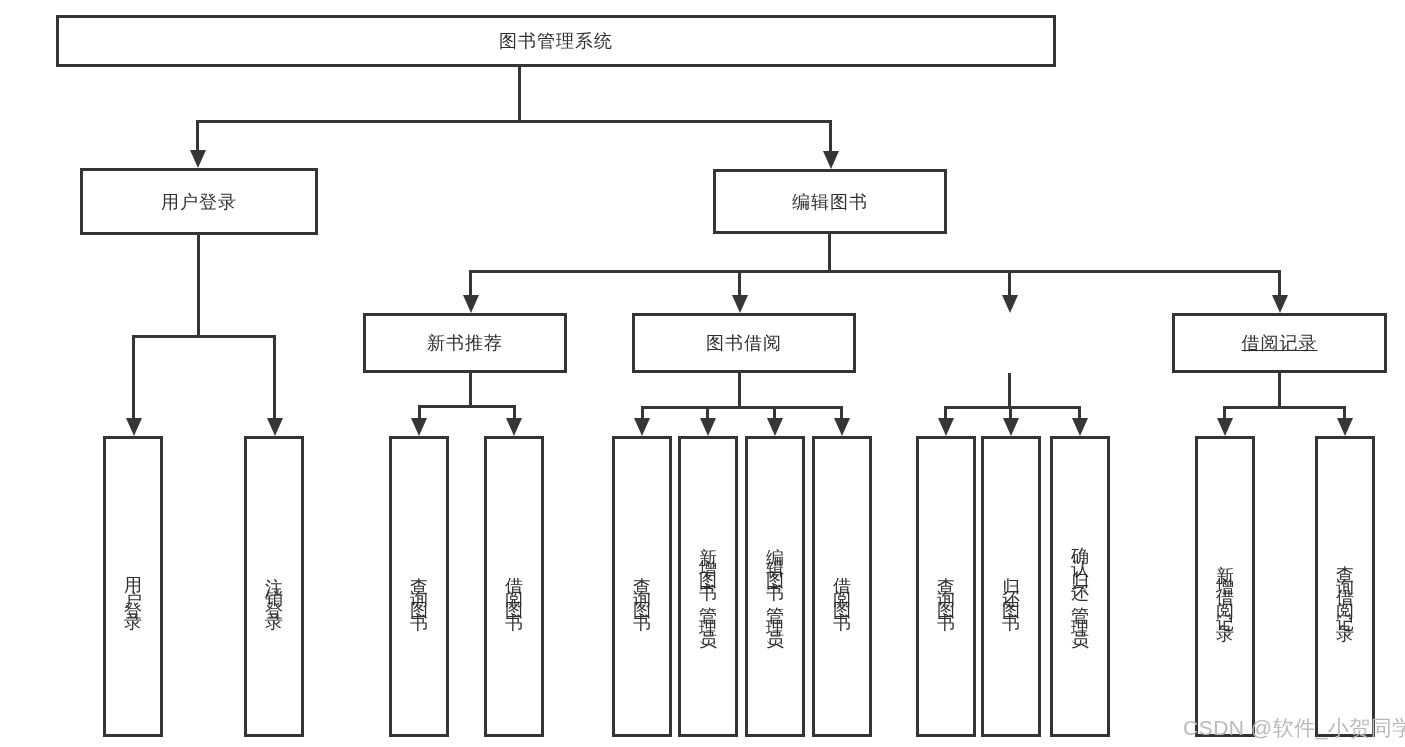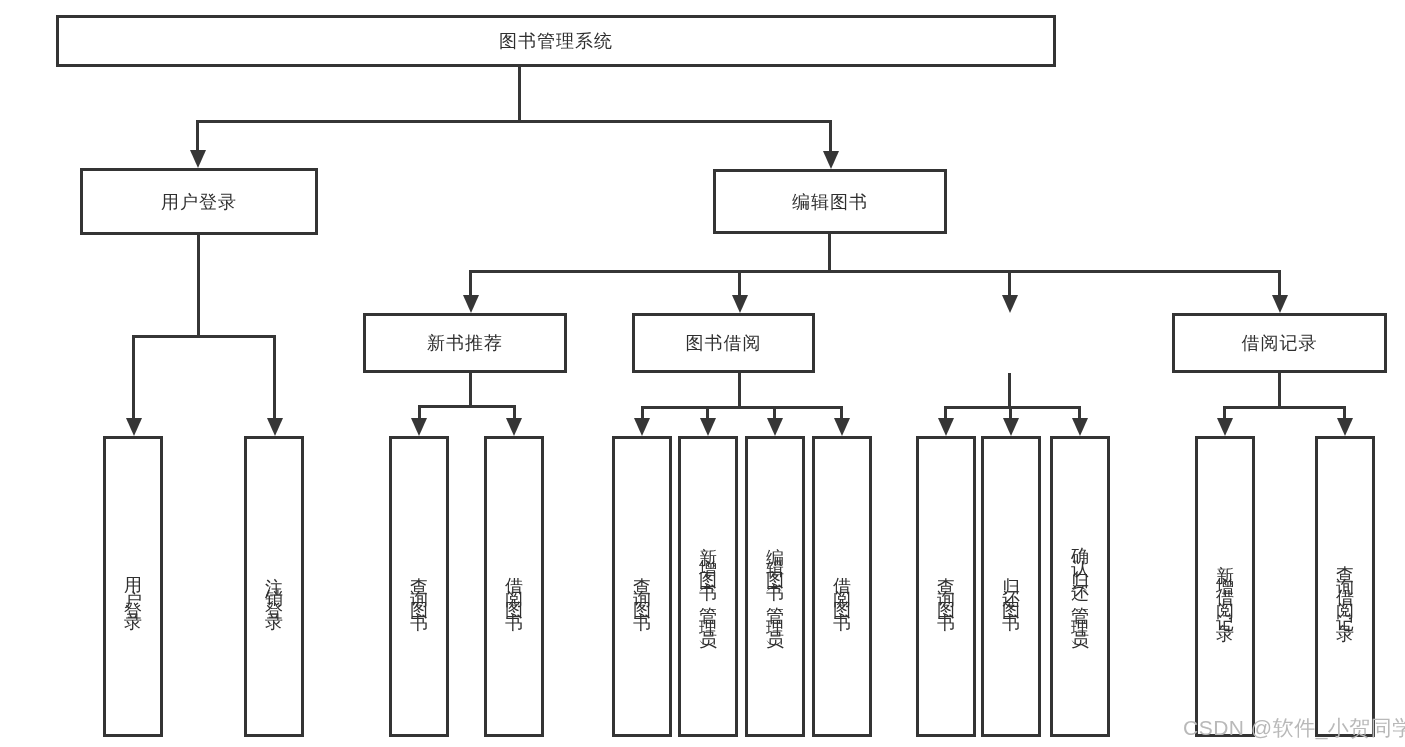--- a/index.html
+++ b/index.html
@@ -91,24 +91,24 @@
   <div class="vline" style="left:738px;top:270px;height:27px;"></div>
   <div class="arrow" style="left:732px;top:295px;"></div>
   <div class="vline" style="left:1008px;top:270px;height:27px;"></div>
   <div class="arrow" style="left:1002px;top:295px;"></div>
   <div class="vline" style="left:1278px;top:270px;height:27px;"></div>
   <div class="arrow" style="left:1272px;top:295px;"></div>
 
   <div class="box" style="left:363px;top:313px;width:204px;height:60px;">
     <span>新书推荐</span>
   </div>
-  <div class="box" style="left:632px;top:313px;width:183px;height:60px;">
+  <div class="box" style="left:632px;top:313px;width:224px;height:60px;">
     <span>图书借阅</span>
   </div>
-  <div class="box" style="left:1172px;top:313px;width:215px;height:60px;">
+  <div class="box" style="left:1172px;top:313px;width:215px;height:60px;text-decoration:underline;">
     <span>借阅记录</span>
   </div>
 
   <div class="vline" style="left:469px;top:373px;height:35px;"></div>
   <div class="hline" style="left:418px;top:405px;width:98px;"></div>
   <div class="vline" style="left:418px;top:405px;height:14px;"></div>
   <div class="arrow" style="left:411px;top:418px;"></div>
   <div class="vline" style="left:513px;top:405px;height:14px;"></div>
   <div class="arrow" style="left:506px;top:418px;"></div>
 

